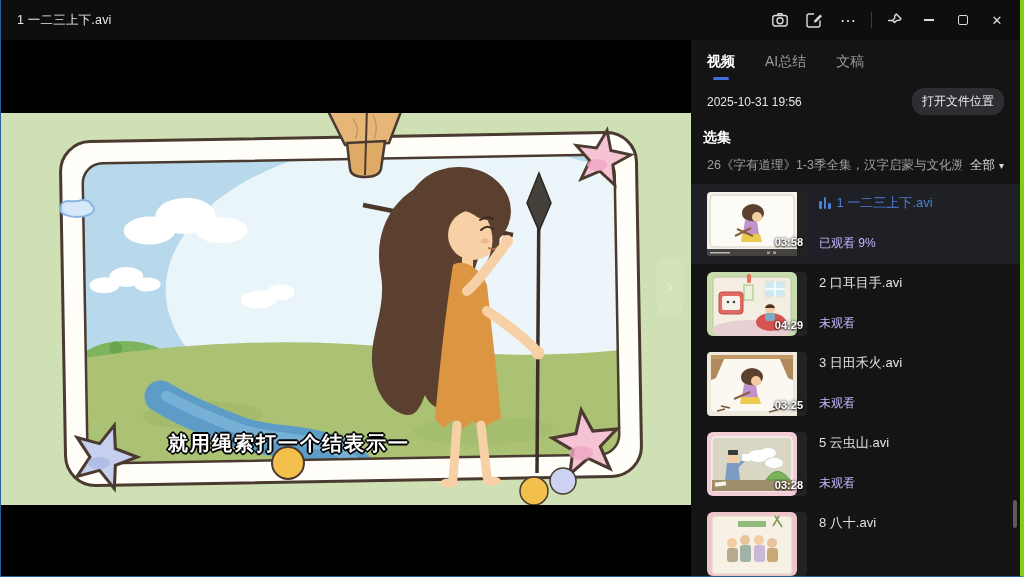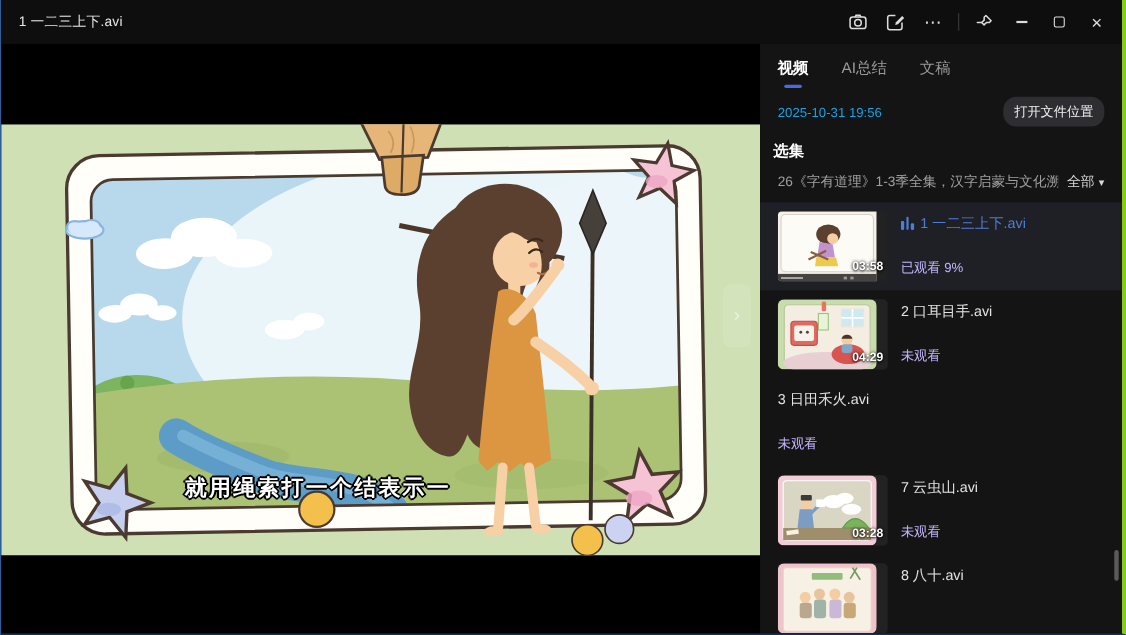--- a/index.html
+++ b/index.html
@@ -36,21 +36,21 @@
   }
   
   .sidebar { position:relative; flex:1; background:#141414; overflow:hidden; }
   .tabs { display:flex; gap:30px; padding:13px 0 0 16px; }
   .tab { color:#9a9a9a; font-size:14px; cursor:default; }
   .tab.active { color:#fff; font-weight:700; }
   .tab .underline { display:none; }
   .tab.active .underline { display:block; width:16px; height:3px; border-radius:2px; background:#4a6bdf; margin:6px auto 0; }
   .sec-title { color:#fff; font-size:17px; font-weight:700; padding:16px 16px 0 16px; }
   .meta-row { display:flex; align-items:center; justify-content:space-between; padding:8px 16px 0 16px; }
-  .meta-date { color:#0ea5e9; font-size:12px; }
+  .meta-date { color:#e5e5e5; font-size:12px; }
   .open-loc-btn { background:#2d2d32; color:#f0f0f0; border:none; border-radius:12px; font-size:12px; padding:5px 10px; font-family:inherit; cursor:default; }
   .epi-header { color:#fff; font-size:14px; font-weight:700; padding:14px 16px 0 12px; }
   .collection-row { display:flex; align-items:center; gap:8px; padding:10px 16px 0 16px; }
   .collection-name { flex:1; color:#a0a0a0; font-size:12.5px; white-space:nowrap; overflow:hidden; }
   .filter { color:#d8d8d8; font-size:12.5px; display:flex; align-items:center; gap:4px; flex-shrink:0; }
   .filter .caret { font-size:10px; color:#d8d8d8; }
   .episode-list { margin-top:10px; }
   .episode-item { display:flex; gap:12px; padding:8px 16px; height:80px; }
   .episode-item.playing { background:#1f2025; }
   .thumb { position:relative; width:100px; height:64px; border-radius:4px; overflow:hidden; background:#222; flex-shrink:0; }
@@ -304,20 +304,37 @@
     </div>
     <div class="epi-text">
       <div class="epi-title">
 
         <span>2 口耳目手.avi</span>
       </div>
       <span class="epi-status">未观看</span>
     </div>
   </div>
           <div class="episode-item">
+    <div class="thumb">
+      <span><svg viewBox="0 0 90 64">
+                  <rect width="90" height="64" fill="#efe9dd"></rect>
+                  <rect x="4" y="3" width="82" height="56" rx="3" fill="#fbf8f1"></rect>
+                  <rect x="4" y="3" width="82" height="4" fill="#c39a68"></rect>
+                  <path d="M 4 7 L 17 7 L 9 26 L 4 28 Z" fill="#b08a5c"></path>
+                  <path d="M 86 7 L 73 7 L 81 26 L 86 28 Z" fill="#b08a5c"></path>
+                  <ellipse cx="45" cy="25" rx="11" ry="9" fill="#5b402f"></ellipse>
+                  <circle cx="49" cy="29" r="5" fill="#f5cda2"></circle>
+                  <path d="M 37 32 L 35 45 L 51 45 L 49 34 Z" fill="#c193ce"></path>
+                  <path d="M 34 45 L 33 52 L 54 52 L 52 45 Z" fill="#ecc94f"></path>
+                  <line x1="27" y1="47" x2="43" y2="40" stroke="#8a5f3c" stroke-width="2"></line>
+                  <path d="M 14 54 l 9 2 M 18 57 l -8 2" stroke="#7a5436" stroke-width="1.6"></path>
+                  <path d="M 66 55 l 9 2 M 70 58 l -8 2" stroke="#7a5436" stroke-width="1.6"></path>
+                </svg></span>
+      <span class="duration">03:25</span>
+    </div>
     <div class="epi-text">
       <div class="epi-title">
 
         <span>3 日田禾火.avi</span>
       </div>
       <span class="epi-status">未观看</span>
     </div>
   </div>
           <div class="episode-item">
     <div class="thumb">
@@ -334,21 +351,21 @@
                   <ellipse cx="51" cy="24" rx="10" ry="6" fill="#ffffff"></ellipse>
                   <ellipse cx="61" cy="21" rx="8" ry="5" fill="#ffffff"></ellipse>
                   <ellipse cx="67" cy="31" rx="9" ry="5" fill="#fdfdfd"></ellipse>
                   <path d="M 59 48 Q 70 31 83 48 Z" fill="#7cb25c" stroke="#5f9946"></path>
                 </svg></span>
       <span class="duration">03:28</span>
     </div>
     <div class="epi-text">
       <div class="epi-title">
 
-        <span>7 云虫山.avi</span>
+        <span>5 云虫山.avi</span>
       </div>
       <span class="epi-status">未观看</span>
     </div>
   </div>
           <div class="episode-item">
     <div class="thumb">
       <span><svg viewBox="0 0 90 64">
                   <rect width="90" height="64" rx="6" fill="#eec3cb"></rect>
                   <rect x="5" y="4" width="80" height="58" rx="3" fill="#f7f0e4" stroke="#e3d6c2"></rect>
                   <rect x="31" y="9" width="28" height="6" rx="1" fill="#7fb369" opacity="0.85"></rect>

